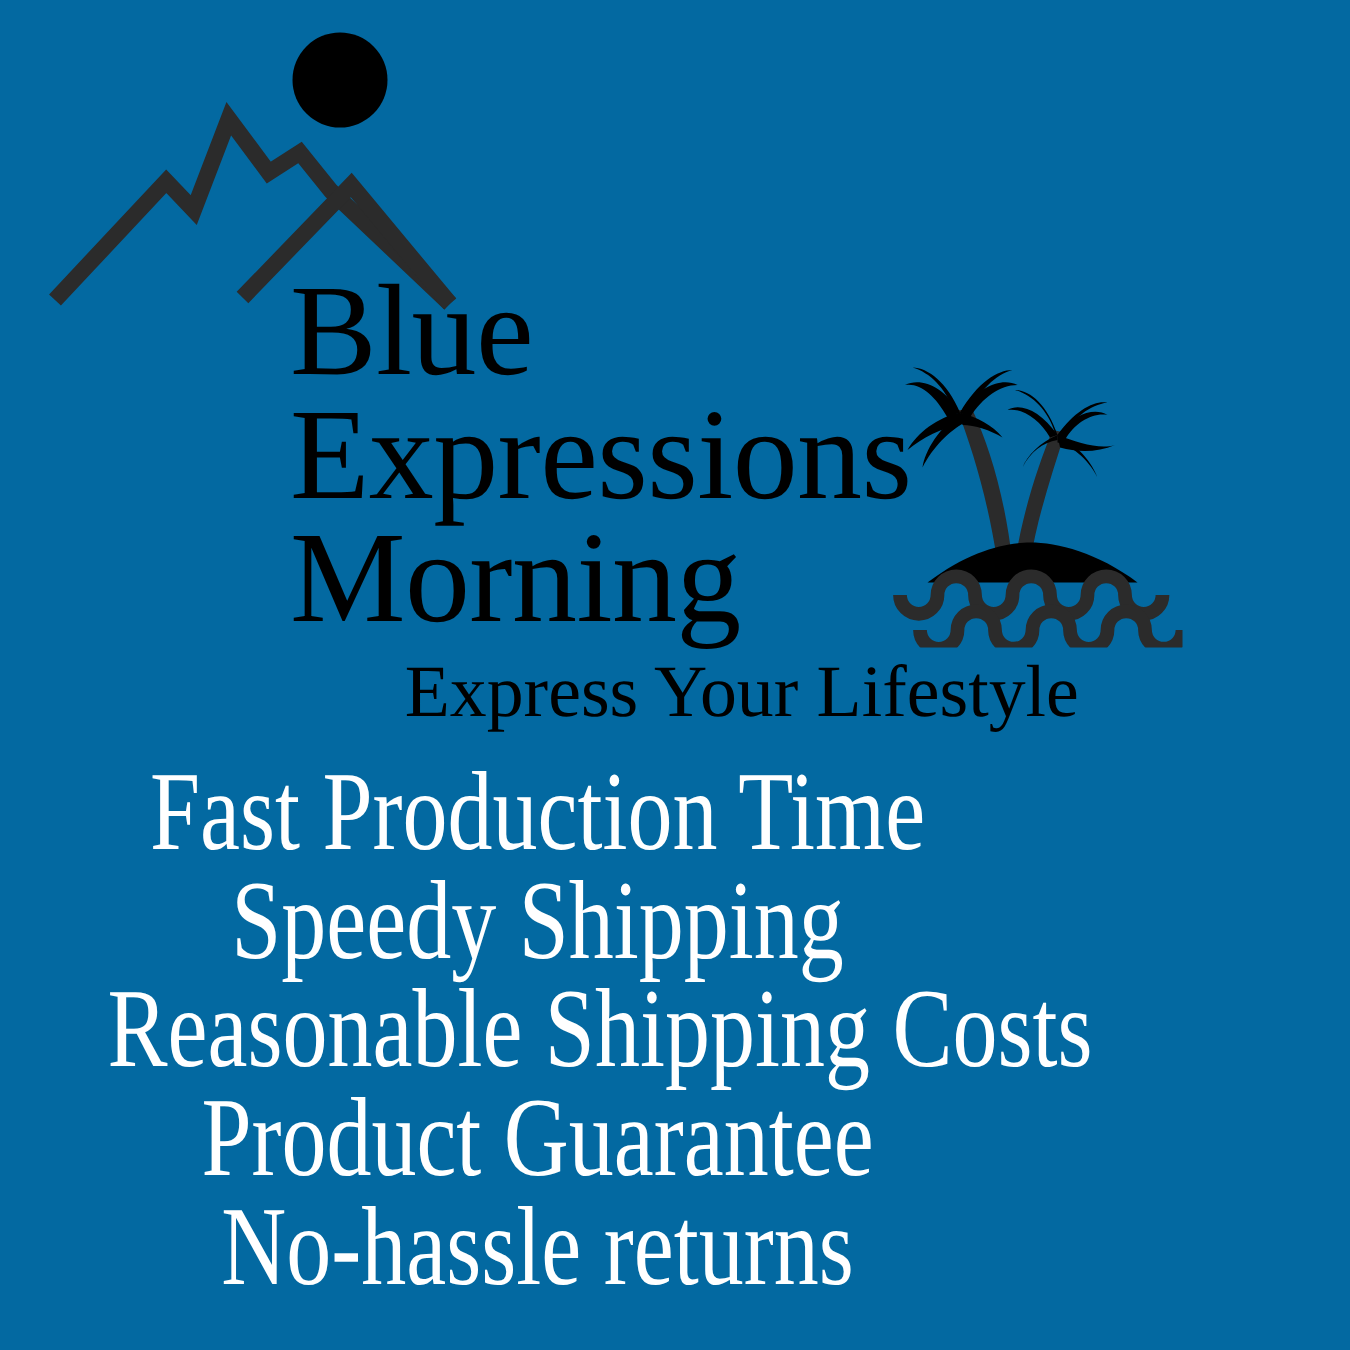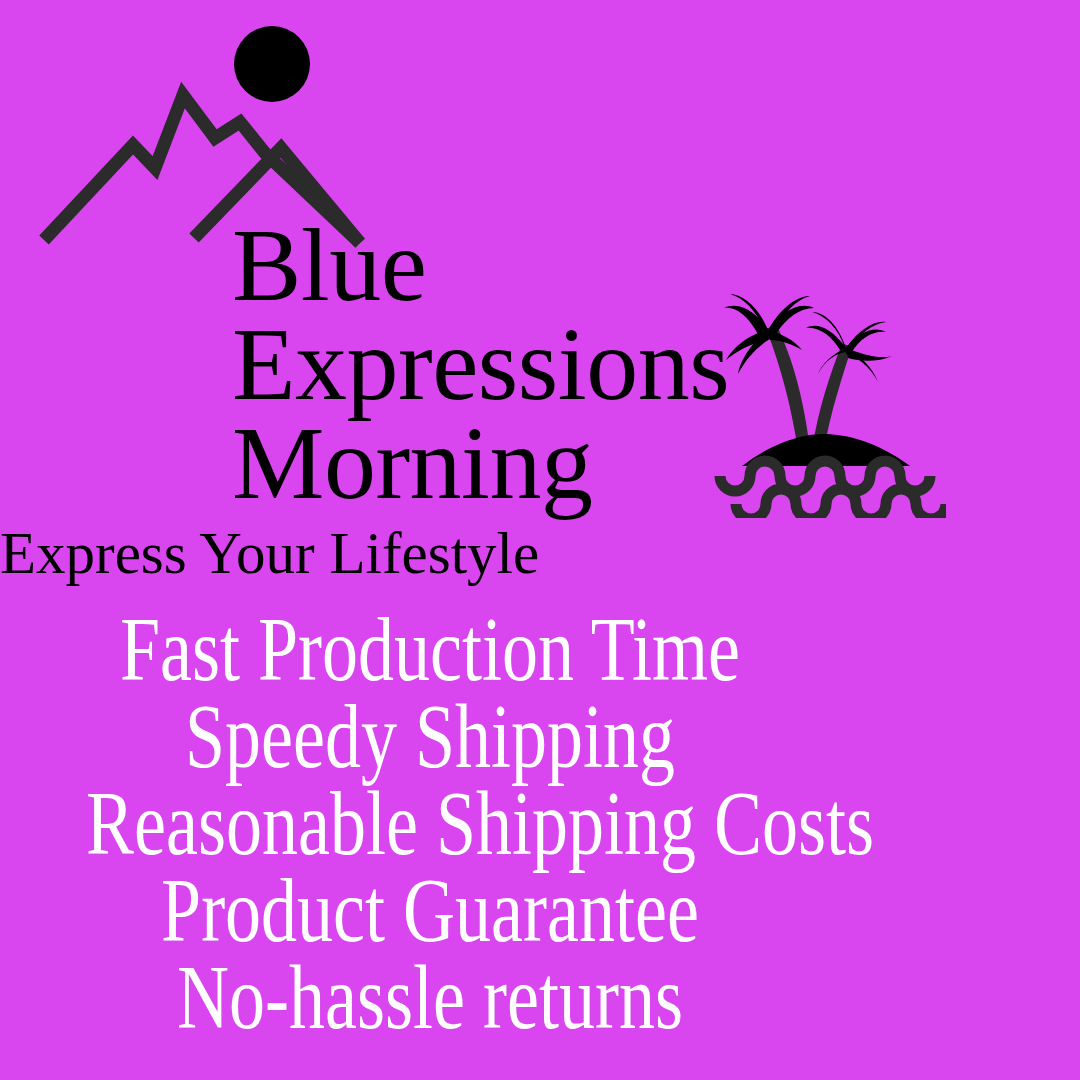--- a/index.html
+++ b/index.html
@@ -51,20 +51,21 @@
   }
 
   
   .tagline {
     position: absolute;
     left: 0px;
     top: 522px;
     width: 968px;
     padding-right: 105px;
     box-sizing: border-box;
+    text-align: right;
     font-family: "Liberation Serif", "DejaVu Serif", serif;
     font-size: 59px;
     line-height: 62px;
     color: #000000;
     white-space: nowrap;
   }
 
   
   .benefits {
     position: absolute;
@@ -80,21 +81,21 @@
     line-height: 87px;
     color: #ffffff;
     white-space: nowrap;
     transform: scaleX(0.80);
     transform-origin: center center;
   }
 </style>
 </head>
 <body>
 
-<div id="canvas" style="background: #d946ef;">
+<div id="canvas" style="background: #0369a1;">
 
   <div class="logo-mark">
     <svg width="400" height="270" viewBox="0 0 400 270" xmlns="http://www.w3.org/2000/svg">
 
       <circle cx="272" cy="64" r="38" fill="#000000"></circle>
 
       <polyline points="44,240 133,145 155,168 183,95 215,138 240,122 265,153 360,243" fill="none" stroke="#2b2b2b" stroke-width="13" stroke-linejoin="miter" stroke-linecap="butt"></polyline>
 
       <polyline points="194,238 281,148 360,243" fill="none" stroke="#2b2b2b" stroke-width="13" stroke-linejoin="miter" stroke-linecap="butt"></polyline>
     </svg>

